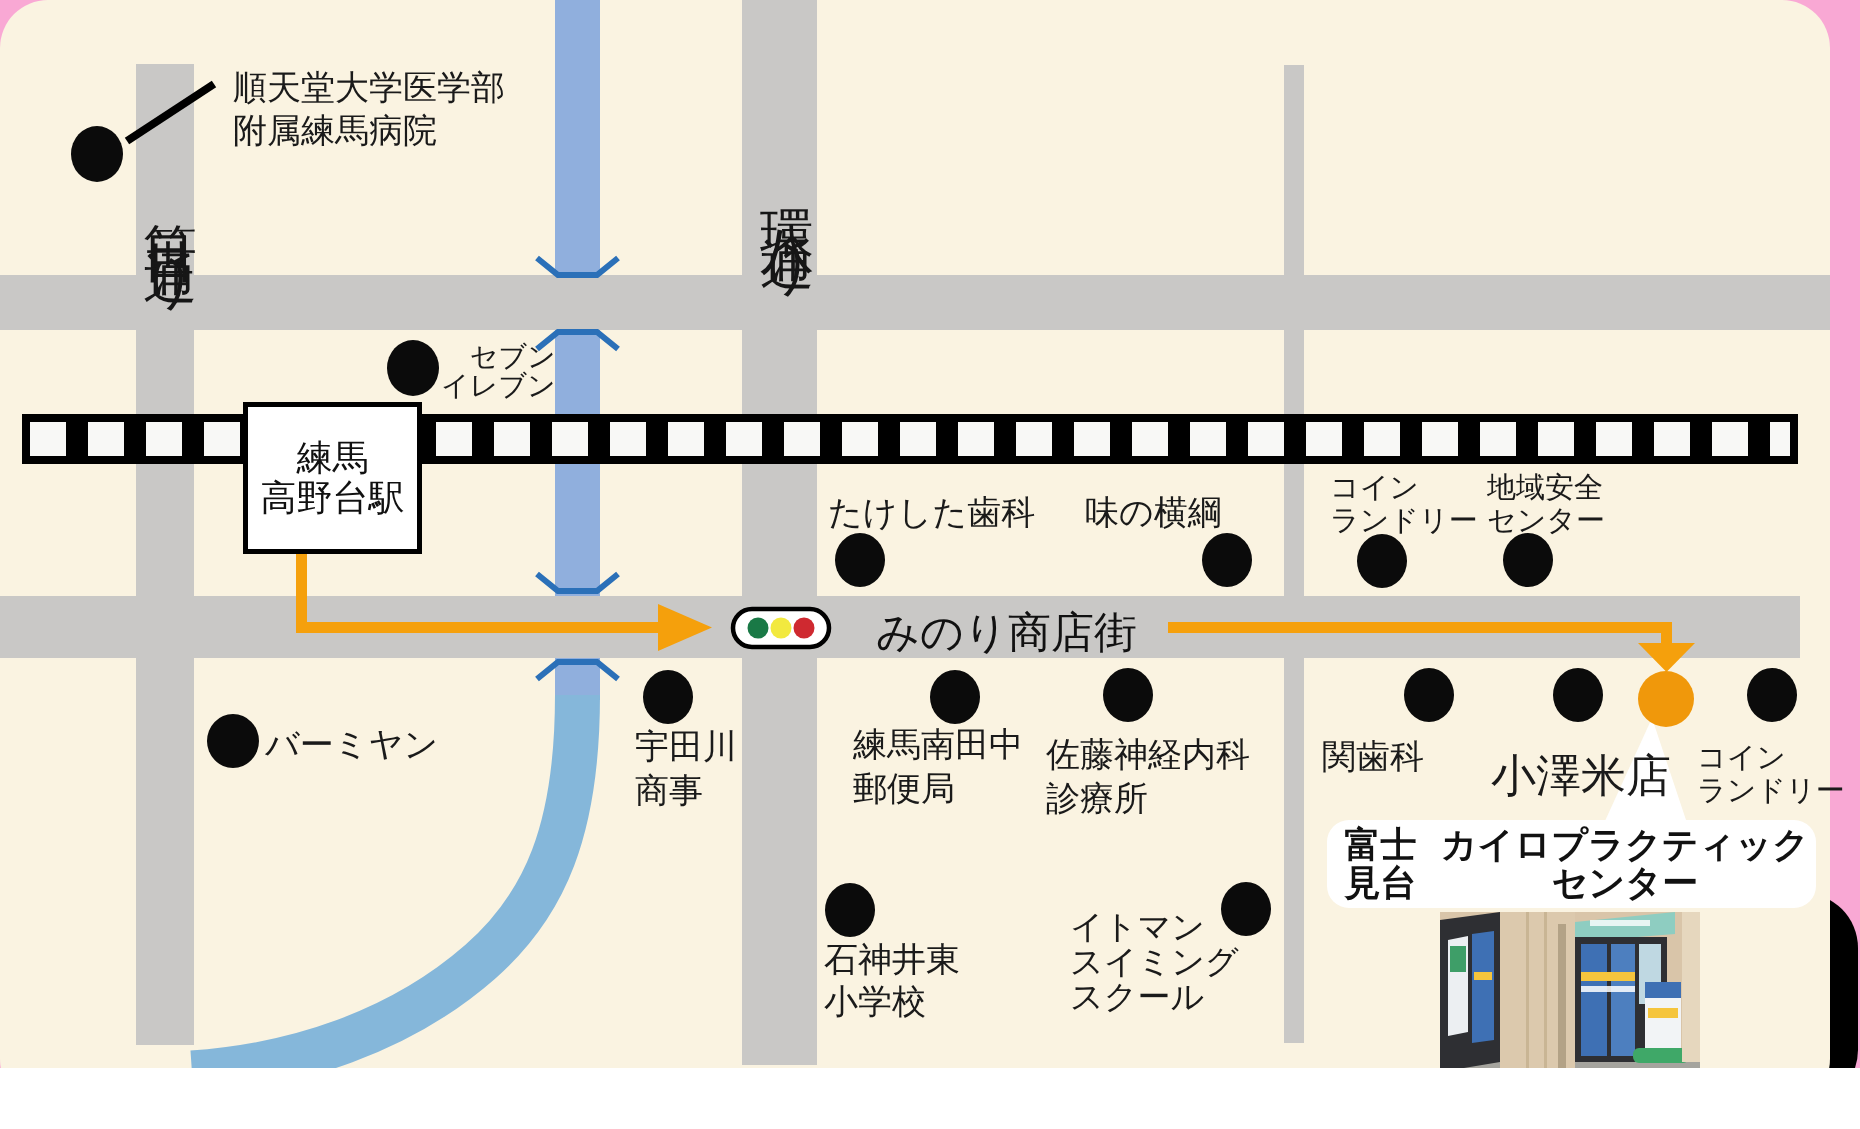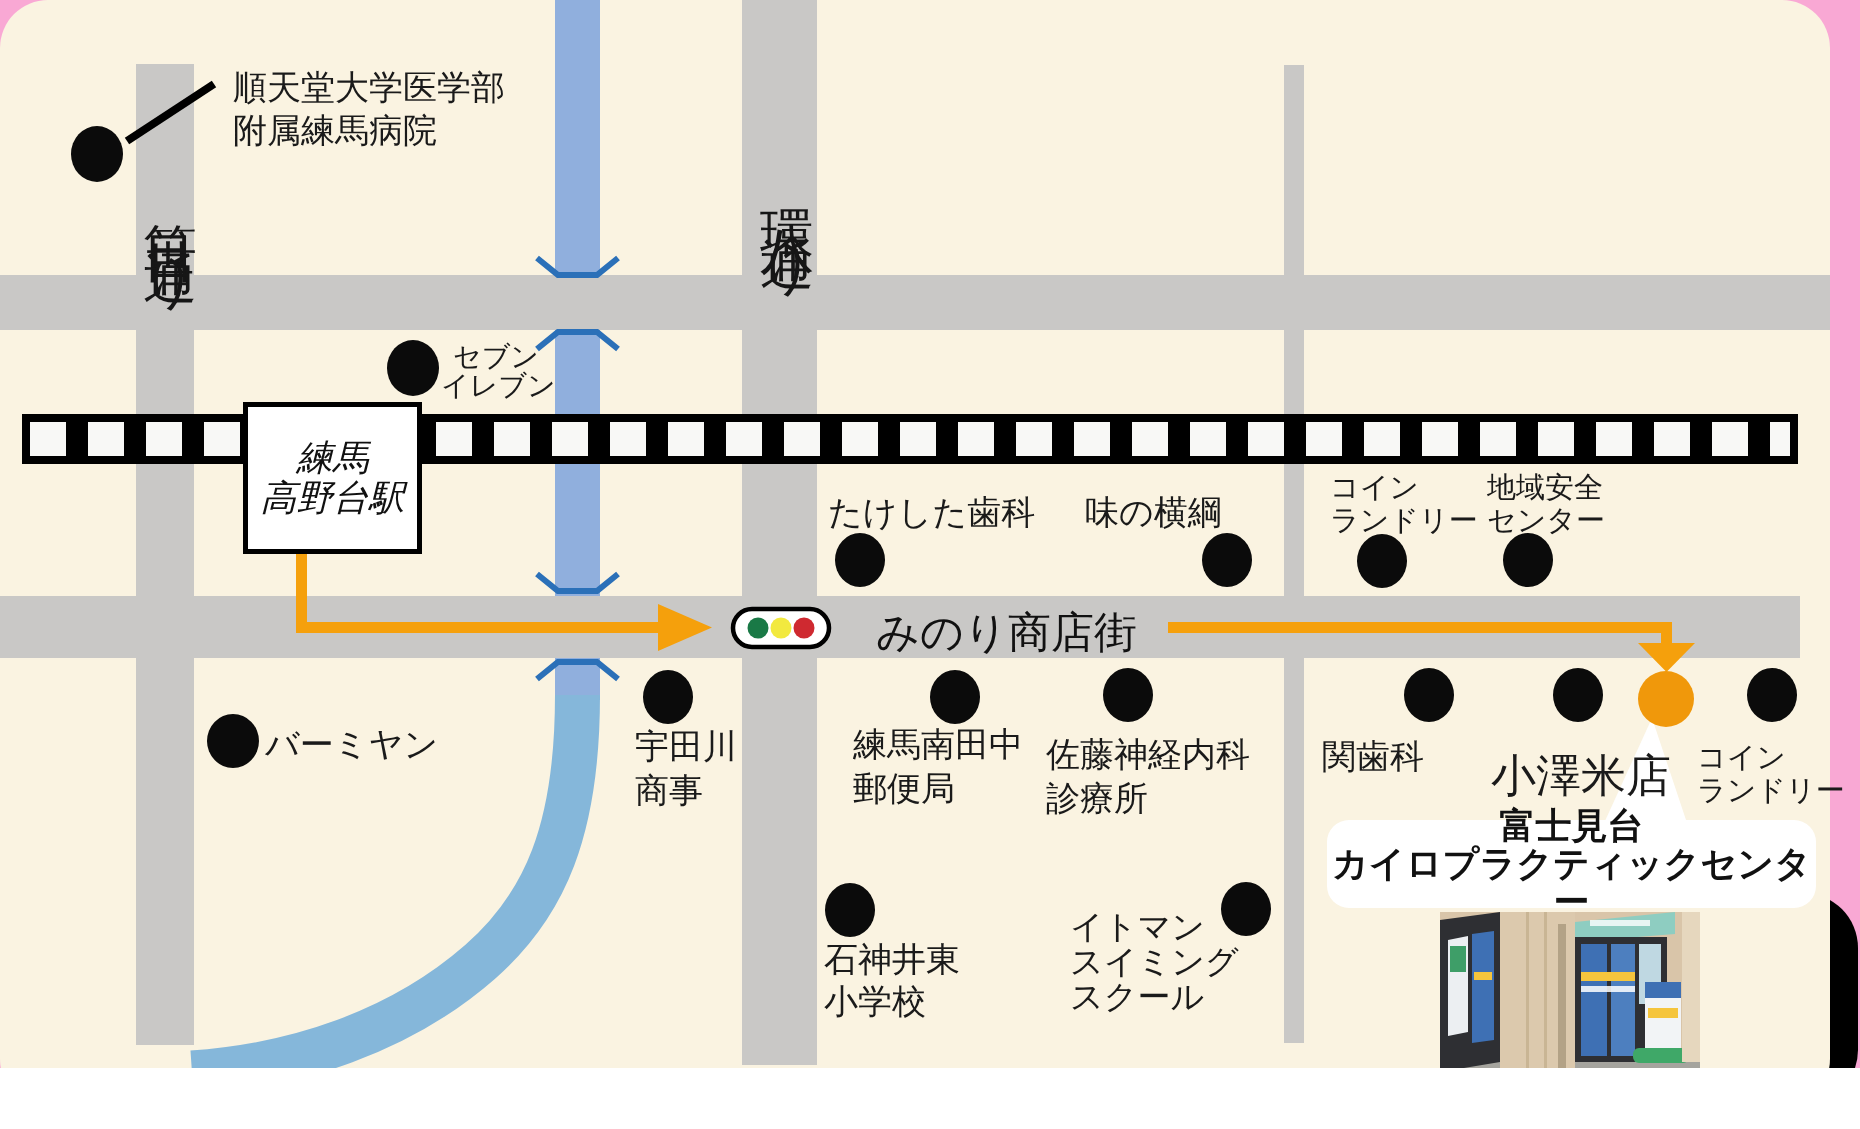--- a/index.html
+++ b/index.html
@@ -13,26 +13,26 @@
   .lbl{position:absolute;white-space:nowrap;color:#1a1a1a;}
   .lbl div{white-space:nowrap;}
   .vtext{
     position:absolute;writing-mode:vertical-rl;text-orientation:upright;
     font-size:54px;letter-spacing:14px;color:#161616;font-weight:500;
   }
   .station-box{
     position:absolute;left:243px;top:402px;width:179px;height:152px;
     background:#ffffff;border:5px solid #000;box-sizing:border-box;
     display:flex;flex-direction:column;align-items:center;justify-content:center;
-    font-size:36px;line-height:40px;text-align:center;color:#111;font-style:italic;
+    font-size:36px;line-height:40px;text-align:center;color:#111;
   }
   .bubble{
     position:absolute;left:1327px;top:820px;width:489px;height:88px;
     background:#ffffff;border-radius:22px;
-    display:flex;flex-direction:column;align-items:center;justify-content:center;
+    display:flex;flex-direction:row;align-items:center;justify-content:center;
     font-weight:bold;color:#111;text-align:center;
   }
   .bubble .l1{font-size:36px;line-height:38px;}
   .bubble .l2{font-size:36px;line-height:38px;}
 </style>
 </head>
 <body>
 
 <div id="canvas">
 
@@ -144,21 +144,21 @@
 
   <div class="lbl" style="left:233px;top:66px;font-size:34px;line-height:43px;">
     <div>順天堂大学医学部</div>
     <div>附属練馬病院</div>
   </div>
 
   <div class="vtext" style="left:134px;top:180px;">笹目通り</div>
 
   <div class="vtext" style="left:751px;top:166px;">環八通り</div>
 
-  <div class="lbl" style="left:441px;top:342px;font-size:28px;line-height:29px;">
+  <div class="lbl" style="left:441px;top:342px;font-size:28px;line-height:29px;text-align:right;">
     <div style="padding-left:12px;">セブン</div>
     <div>イレブン</div>
   </div>
 
   <div class="station-box">
     <div>練馬</div>
     <div>高野台駅</div>
   </div>
 
   <div class="lbl" style="left:828px;top:490px;font-size:34px;">たけした歯科</div>

